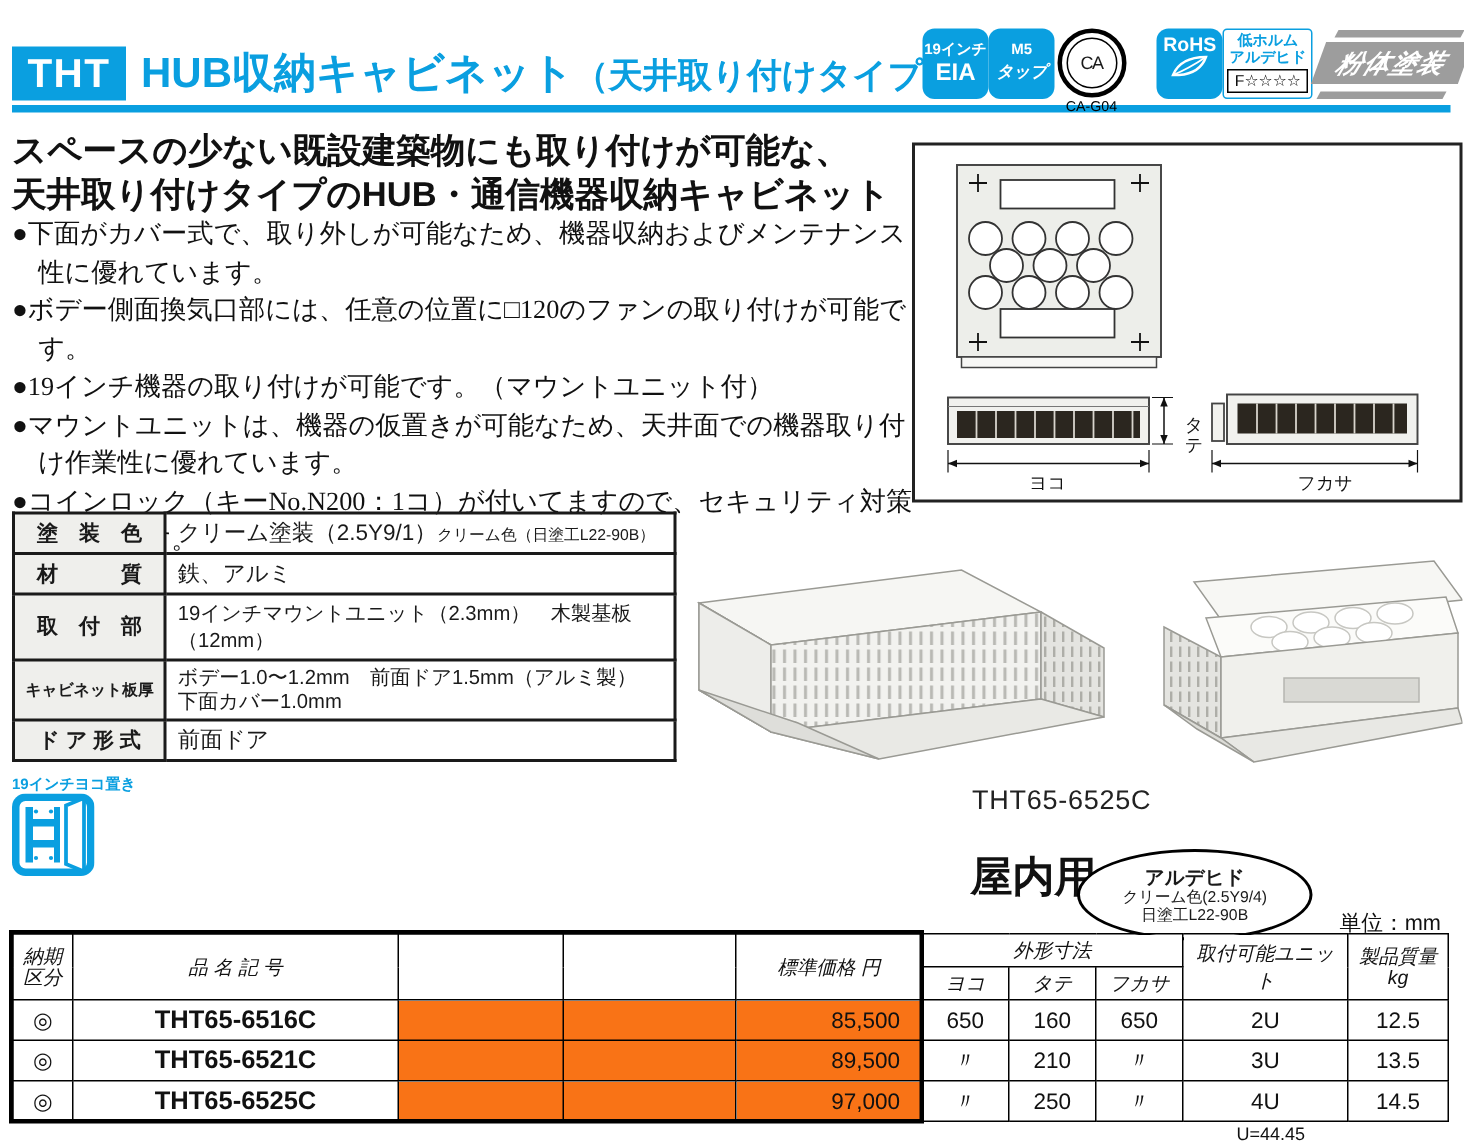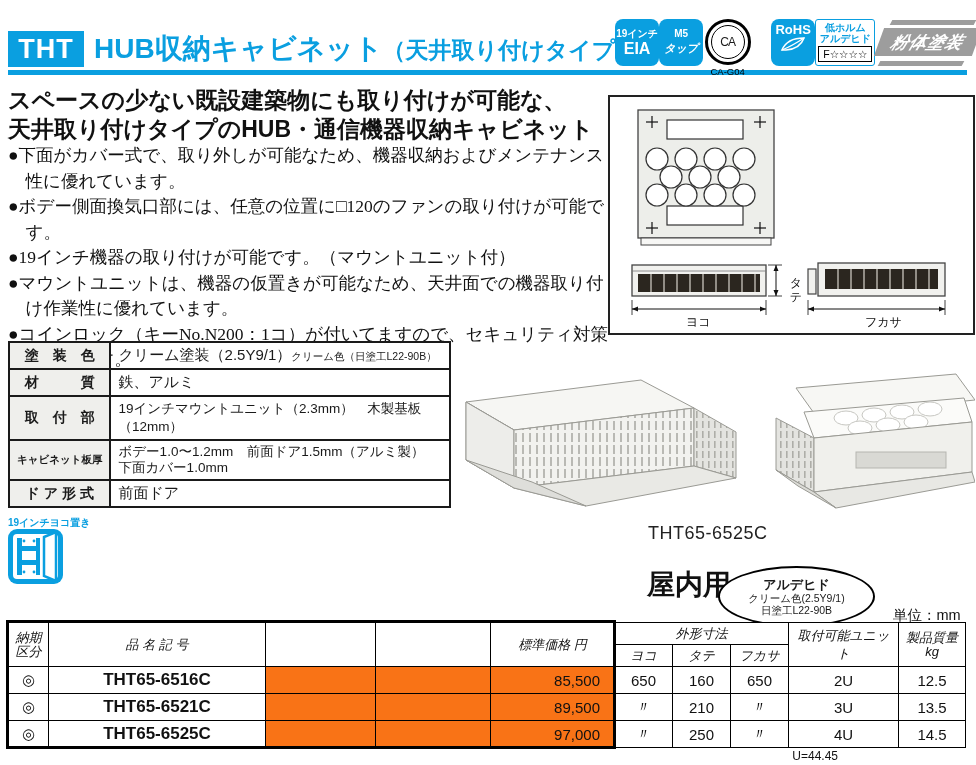--- a/index.html
+++ b/index.html
@@ -90,21 +90,21 @@
   .main-table { position:absolute; left:8px; top:622px; width:957px; border-collapse:collapse; table-layout:fixed; }
   .main-table th, .main-table td { border:1px solid #000; padding:0 4px; font-weight:normal; color:#111; overflow:hidden; }
   .main-table th { font-size:13px; height:22px; background:#fff;font-style:italic; }
   .main-table .hdr2 span { display:block; line-height:14px; }
   .main-table td { font-size:15px; height:27px; text-align:center; }
   .main-table td.model { font-weight:bold; font-size:17px; }
   .main-table td.blue { background:#f97316; }
   .main-table td.price { text-align:right; padding-right:14px; }
   .thick-frame { position:absolute; left:6px; top:620px; width:610px; height:129px;
     border:3px solid #000; pointer-events:none; }
-  .footnote { position:absolute; left:748px; top:749px; width:90px; text-align:right; font-size:12px; color:#111; }
+  .footnote { position:absolute; left:780px; top:749px; width:90px; text-align:right; font-size:12px; color:#111; }
 </style>
 </head>
 <body>
 
 <div class="page">
 
   <div class="tht-badge">THT</div>
   <div class="page-title">
     <span class="t-main">HUB収納キャビネット</span><span class="t-sub">（天井取り付けタイプ）</span>
   </div>
@@ -329,21 +329,21 @@
         <circle cx="16" cy="43" r="1.4" fill="#0a9fe0"></circle>
       <circle cx="26" cy="12" r="1.4" fill="#0a9fe0"></circle>
         <circle cx="26" cy="43" r="1.4" fill="#0a9fe0"></circle>
       <polygon points="36,8 48,3 48,52 36,47" fill="#fff" stroke="#0a9fe0" stroke-width="2.5"></polygon>
     </svg>
   </div>
 
   <div class="indoor">屋内用</div>
   <div class="paint-oval">
     <div class="p1">アルデヒド</div>
-    <div class="p2">クリーム色(2.5Y9/1)</div>
+    <div class="p2">クリーム色(2.5Y9/4)</div>
     <div class="p3">日塗工L22-90B</div>
   </div>
   <div class="unit-note">単位：mm</div>
 
   <table class="main-table">
     <colgroup>
       <col style="width:40px">
         <col style="width:217px">
         <col style="width:110px">
         <col style="width:115px">

